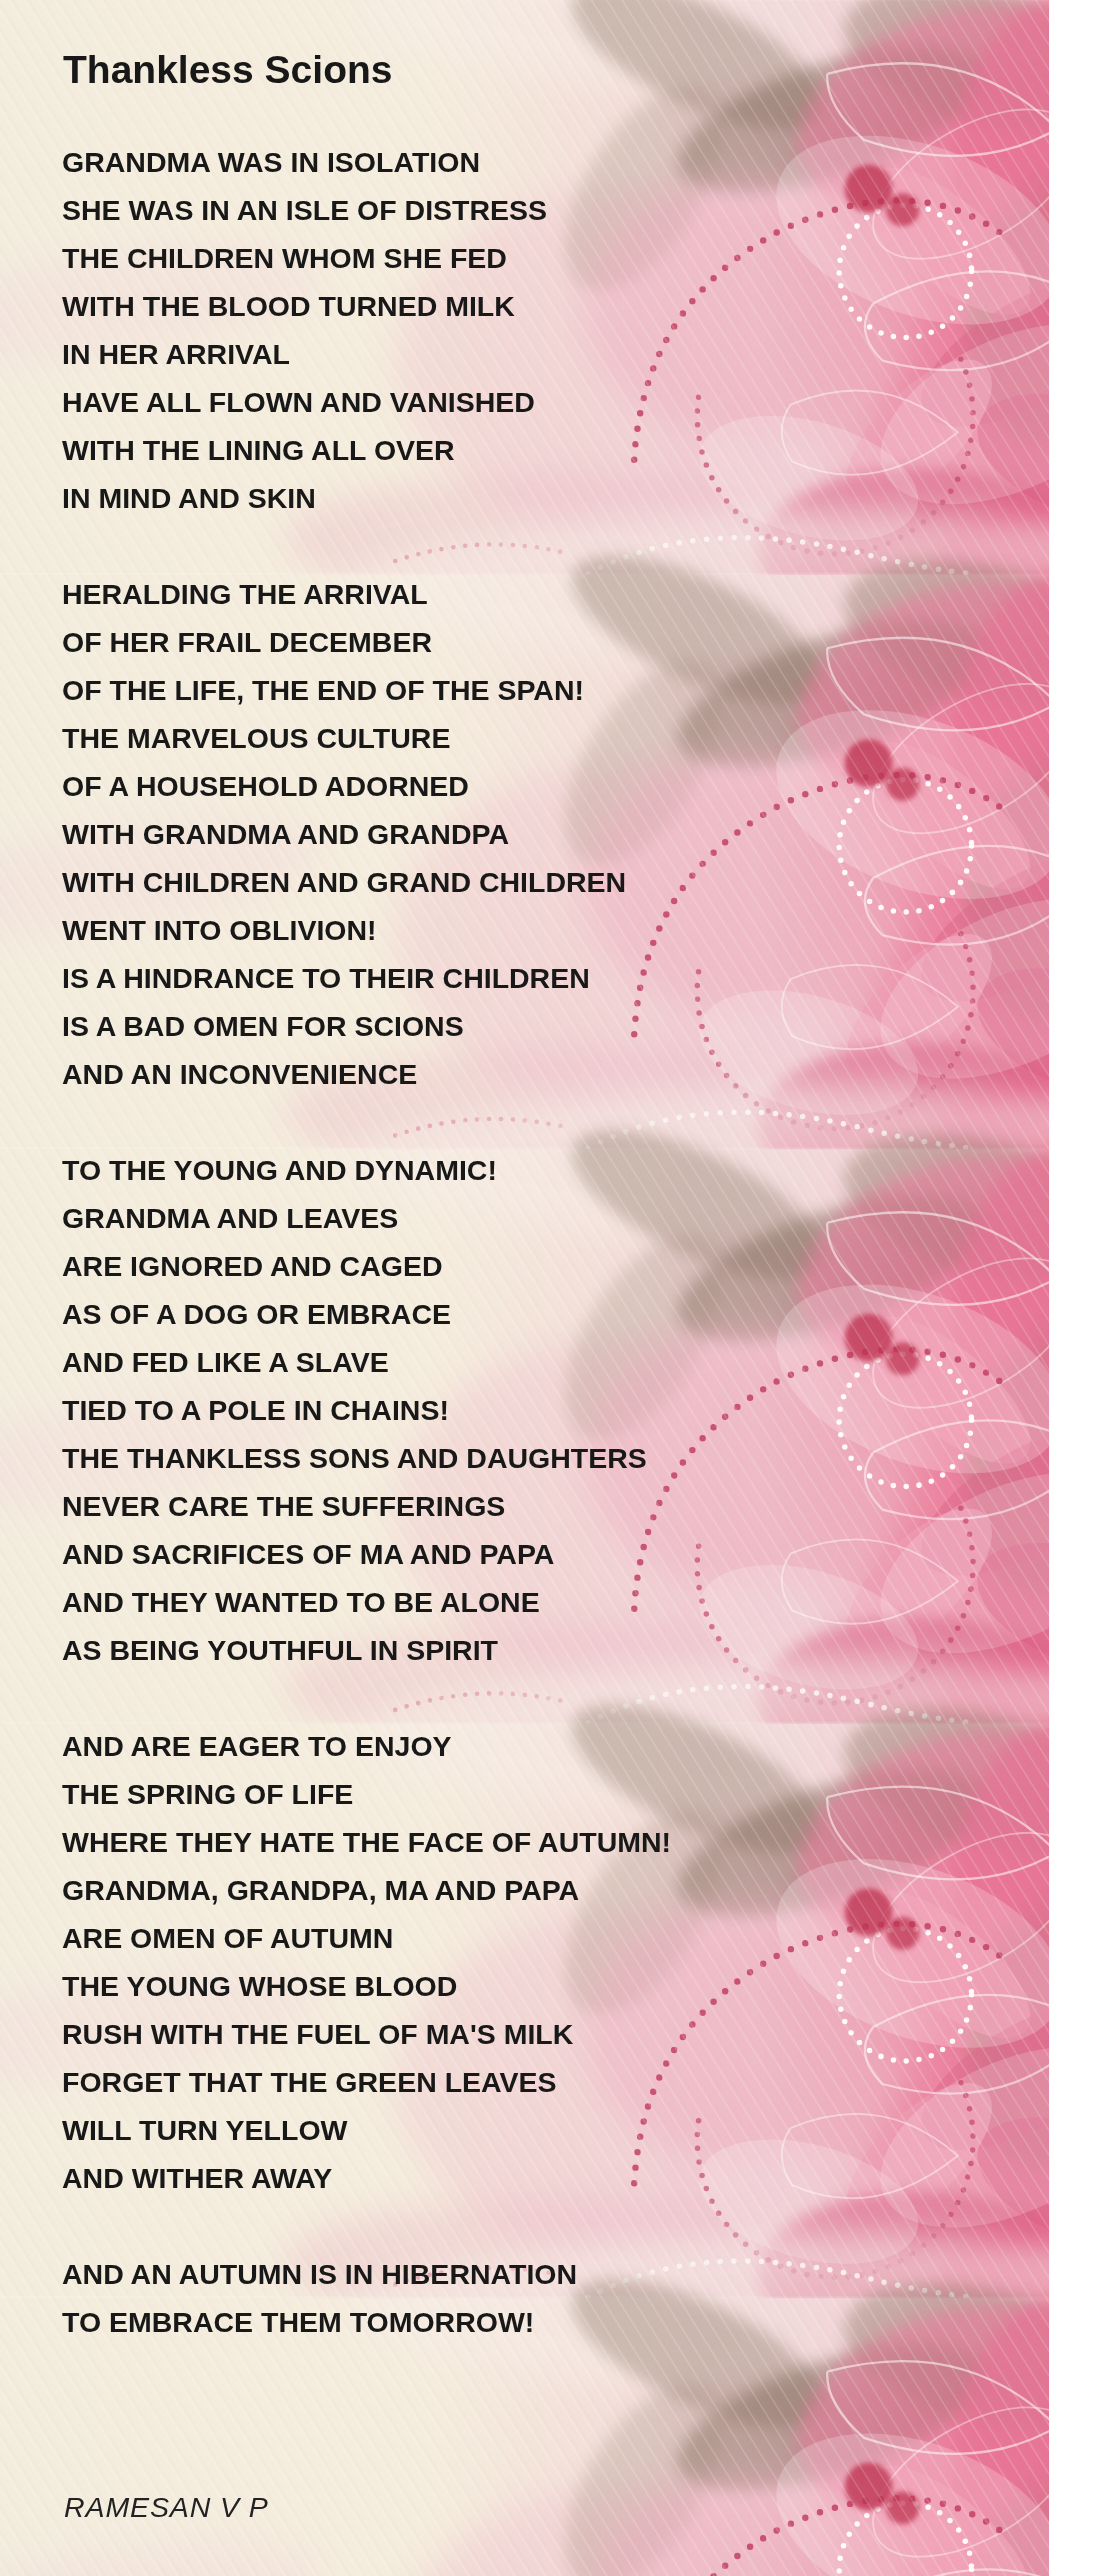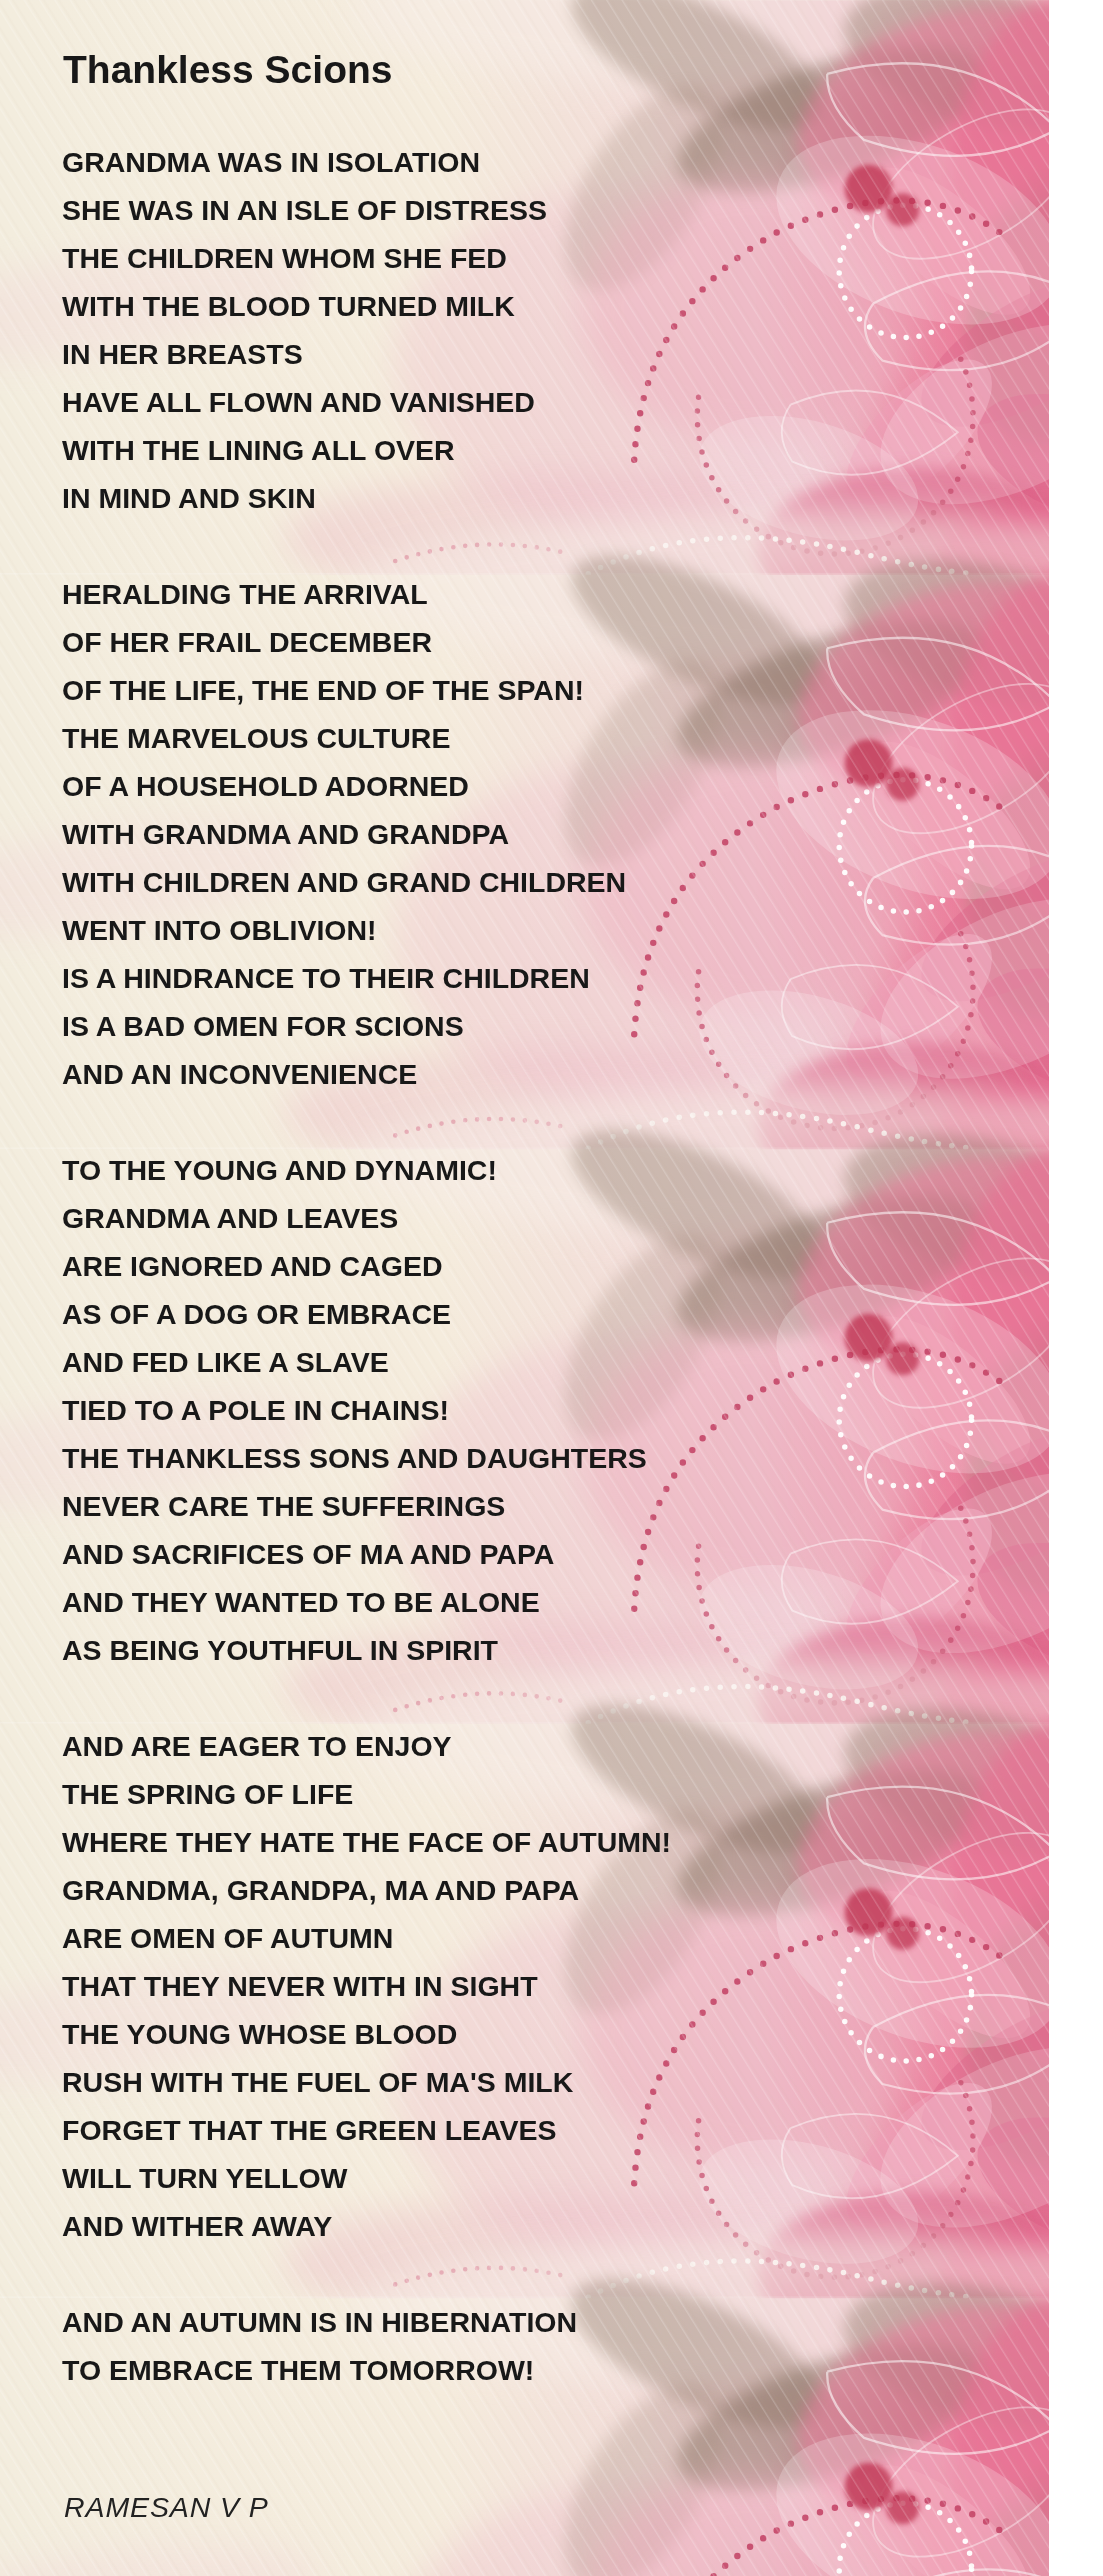--- a/index.html
+++ b/index.html
@@ -126,21 +126,21 @@
   <div class="texture"></div>
 
   <div class="title">Thankless Scions</div>
 
   <div class="poem">
       <div class="stanza">
         <div class="line">GRANDMA WAS IN ISOLATION</div>
         <div class="line">SHE WAS IN AN ISLE OF DISTRESS</div>
         <div class="line">THE CHILDREN WHOM SHE FED</div>
         <div class="line">WITH THE BLOOD TURNED MILK</div>
-        <div class="line">IN HER BREASTS</div>
+        <div class="line">IN HER ARRIVAL</div>
         <div class="line">HAVE ALL FLOWN AND VANISHED</div>
         <div class="line">WITH THE LINING ALL OVER</div>
         <div class="line">IN MIND AND SKIN</div>
       </div>
       <div class="stanza">
         <div class="line">HERALDING THE ARRIVAL</div>
         <div class="line">OF HER FRAIL DECEMBER</div>
         <div class="line">OF THE LIFE, THE END OF THE SPAN!</div>
         <div class="line">THE MARVELOUS CULTURE</div>
         <div class="line">OF A HOUSEHOLD ADORNED</div>
@@ -163,21 +163,20 @@
         <div class="line">AND SACRIFICES OF MA AND PAPA</div>
         <div class="line">AND THEY WANTED TO BE ALONE</div>
         <div class="line">AS BEING YOUTHFUL IN SPIRIT</div>
       </div>
       <div class="stanza">
         <div class="line">AND ARE EAGER TO ENJOY</div>
         <div class="line">THE SPRING OF LIFE</div>
         <div class="line">WHERE THEY HATE THE FACE OF AUTUMN!</div>
         <div class="line">GRANDMA, GRANDPA, MA AND PAPA</div>
         <div class="line">ARE OMEN OF AUTUMN</div>
-        <div class="line">THAT THEY NEVER WITH IN SIGHT</div>
         <div class="line">THE YOUNG WHOSE BLOOD</div>
         <div class="line">RUSH WITH THE FUEL OF MA'S MILK</div>
         <div class="line">FORGET THAT THE GREEN LEAVES</div>
         <div class="line">WILL TURN YELLOW</div>
         <div class="line">AND WITHER AWAY</div>
       </div>
       <div class="stanza">
         <div class="line">AND AN AUTUMN IS IN HIBERNATION</div>
         <div class="line">TO EMBRACE THEM TOMORROW!</div>
       </div>

